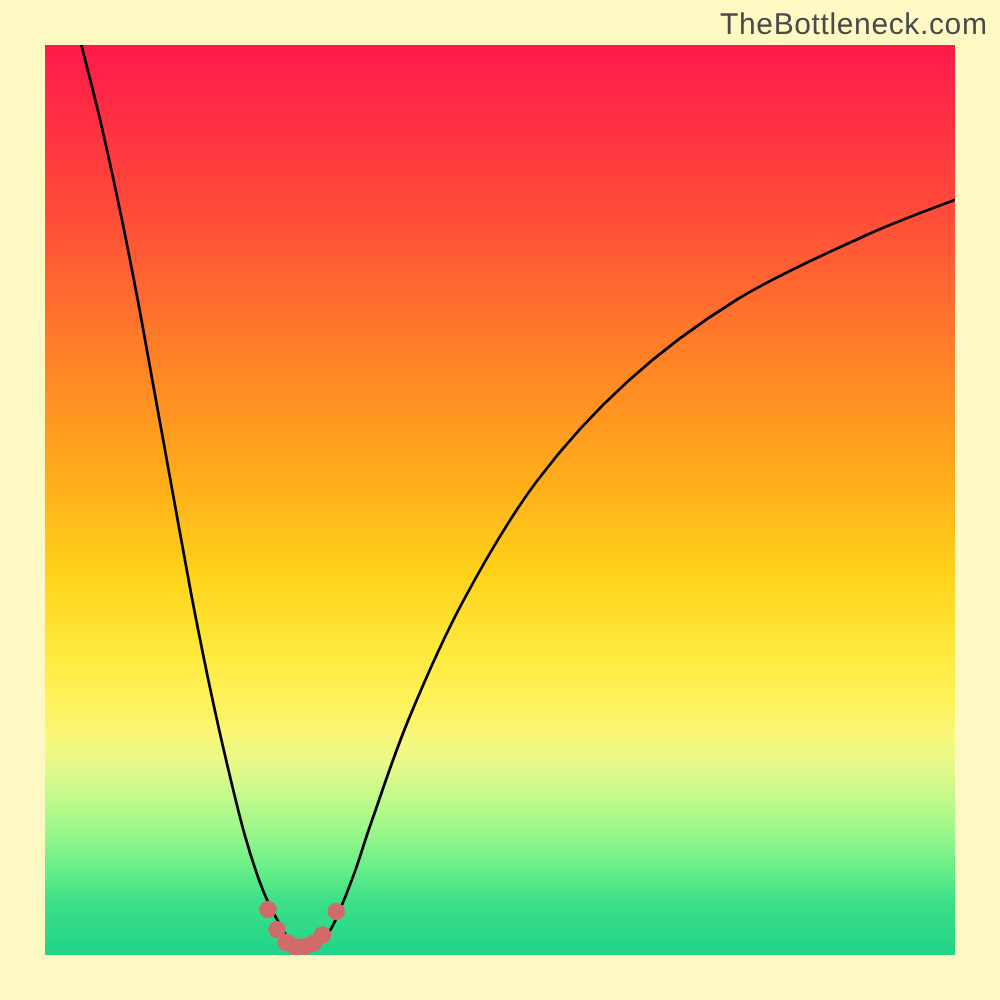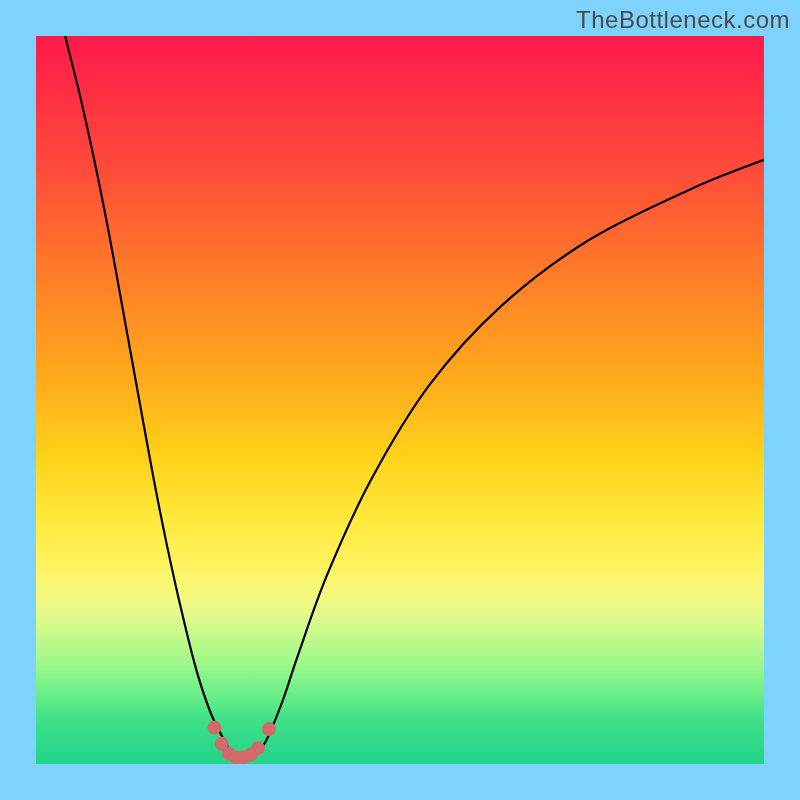--- a/index.html
+++ b/index.html
@@ -10,21 +10,21 @@
     background: #000;
     overflow: hidden;
     font-family: Arial, Helvetica, sans-serif;
   }
   .frame {
     position: absolute;
     left: 0;
     top: 0;
     width: 800px;
     height: 800px;
-    background: #7dd3fc;
+    background: #fef9c3;
   }
   .plot {
     position: absolute;
     left: 36px;
     top: 36px;
     width: 728px;
     height: 728px;
     background: linear-gradient(
       to bottom,
       #ff1a4a 0%,

